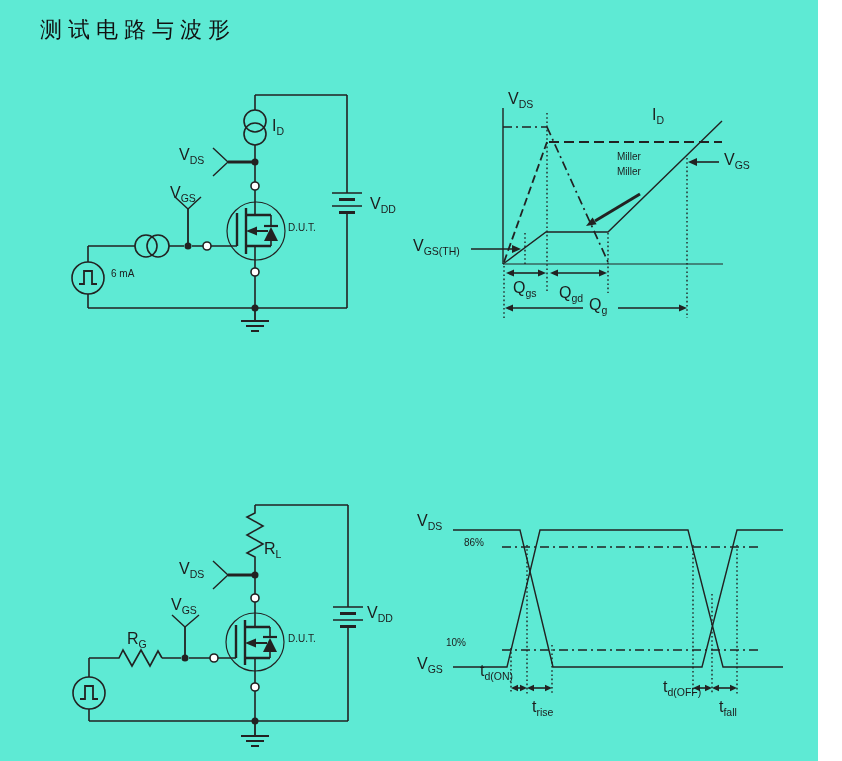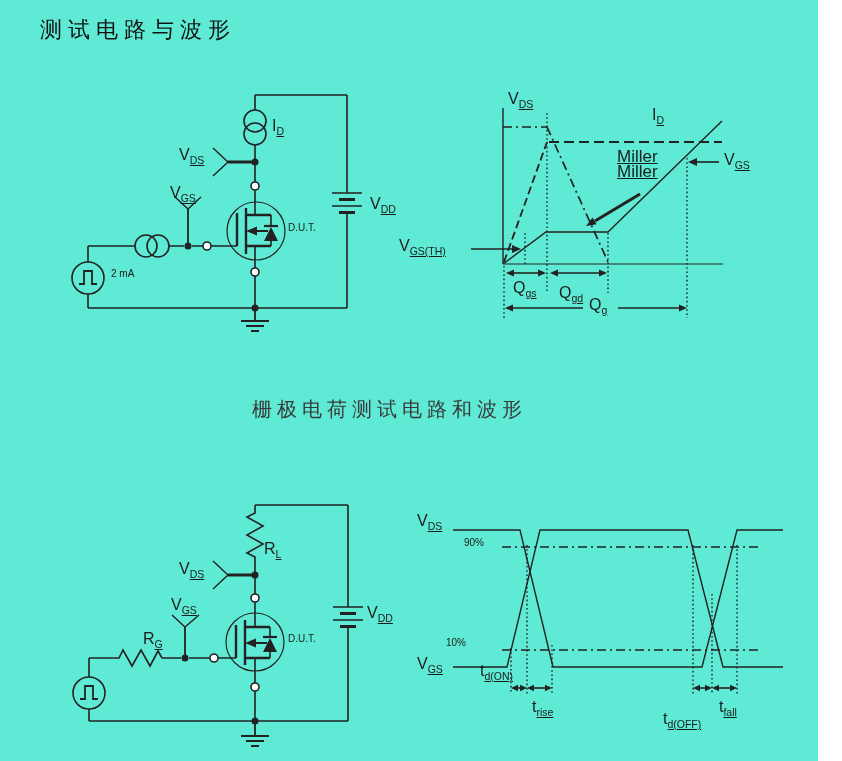--- a/index.html
+++ b/index.html
@@ -1,22 +1,22 @@
 <!DOCTYPE html>
 <html><head>
 <meta charset="utf-8">
 <style>
   html,body{margin:0;padding:0;background:#fff;}
   #page{position:relative;width:818px;height:761px;background:#5eead4;overflow:hidden;
         font-family:"Liberation Sans",sans-serif;}
   #art{position:absolute;left:0;top:0;}
   .lbl{position:absolute;font:16px "Liberation Sans",sans-serif;color:#1c1c1c;white-space:nowrap;}
-  .lbl sub{font-size:10.5px;text-decoration:underline;}
+  .lbl sub{font-size:10.5px;}
   .f15{font-size:10px;}
-  .f14{font-size:17px;line-height:15px;text-decoration:underline;}
+  .f14{font-size:10px;line-height:15px;}
   #page-title{position:absolute;left:40px;top:15px;font:22px "Liberation Serif",serif;
               letter-spacing:6px;color:#111;}
   #fig-caption{position:absolute;left:252px;top:396px;font:20px "Liberation Sans",sans-serif;
               letter-spacing:5px;color:#3a3a3a;}
 </style>
 </head>
 <body>
 
 <div id="page">
 
@@ -211,45 +211,44 @@
         <polygon points="737,688 730,684.8 730,691.2" fill="#222" stroke="none"></polygon>
       </g>
     </g>
   </svg>
 
   <div class="lbl" style="left:272px;top:117px"><span>I</span><sub>D</sub></div>
   <div class="lbl" style="left:179px;top:146px"><span>V</span><sub>DS</sub></div>
   <div class="lbl" style="left:170px;top:184px"><span>V</span><sub>GS</sub></div>
   <div class="lbl f15" style="left:288px;top:222px">D.U.T.</div>
   <div class="lbl" style="left:370px;top:195px"><span>V</span><sub>DD</sub></div>
-  <div class="lbl f15" style="left:111px;top:268px">2 mA</div>
+  <div class="lbl f15" style="left:111px;top:268px">6 mA</div>
 
   <div class="lbl" style="left:508px;top:90px"><span>V</span><sub>DS</sub></div>
   <div class="lbl" style="left:652px;top:106px"><span>I</span><sub>D</sub></div>
   <div class="lbl" style="left:724px;top:151px"><span>V</span><sub>GS</sub></div>
   <div class="lbl f14" style="left:617px;top:149px">
     <div>Miller</div>
     <div>Miller</div>
   </div>
-  <div class="lbl" style="left:399px;top:237px"><span>V</span><sub>GS(TH)</sub></div>
+  <div class="lbl" style="left:413px;top:237px"><span>V</span><sub>GS(TH)</sub></div>
   <div class="lbl" style="left:513px;top:279px"><span>Q</span><sub>gs</sub></div>
   <div class="lbl" style="left:559px;top:284px"><span>Q</span><sub>gd</sub></div>
   <div class="lbl" style="left:589px;top:296px"><span>Q</span><sub>g</sub></div>
 
-  <div id="fig-caption">栅极电荷测试电路和波形</div>
 
   <div class="lbl" style="left:264px;top:540px"><span>R</span><sub>L</sub></div>
   <div class="lbl" style="left:179px;top:560px"><span>V</span><sub>DS</sub></div>
   <div class="lbl" style="left:171px;top:596px"><span>V</span><sub>GS</sub></div>
-  <div class="lbl" style="left:143px;top:630px"><span>R</span><sub>G</sub></div>
+  <div class="lbl" style="left:127px;top:630px"><span>R</span><sub>G</sub></div>
   <div class="lbl f15" style="left:288px;top:633px">D.U.T.</div>
   <div class="lbl" style="left:367px;top:604px"><span>V</span><sub>DD</sub></div>
 
   <div class="lbl" style="left:417px;top:512px"><span>V</span><sub>DS</sub></div>
-  <div class="lbl f15" style="left:464px;top:537px">90%</div>
+  <div class="lbl f15" style="left:464px;top:537px">86%</div>
   <div class="lbl f15" style="left:446px;top:637px">10%</div>
   <div class="lbl" style="left:417px;top:655px"><span>V</span><sub>GS</sub></div>
   <div class="lbl" style="left:480px;top:662px"><span>t</span><sub>d(ON)</sub></div>
   <div class="lbl" style="left:532px;top:698px"><span>t</span><sub>rise</sub></div>
-  <div class="lbl" style="left:663px;top:710px"><span>t</span><sub>d(OFF)</sub></div>
+  <div class="lbl" style="left:663px;top:678px"><span>t</span><sub>d(OFF)</sub></div>
   <div class="lbl" style="left:719px;top:698px"><span>t</span><sub>fall</sub></div>
 
 </div>
 
 </body></html>

